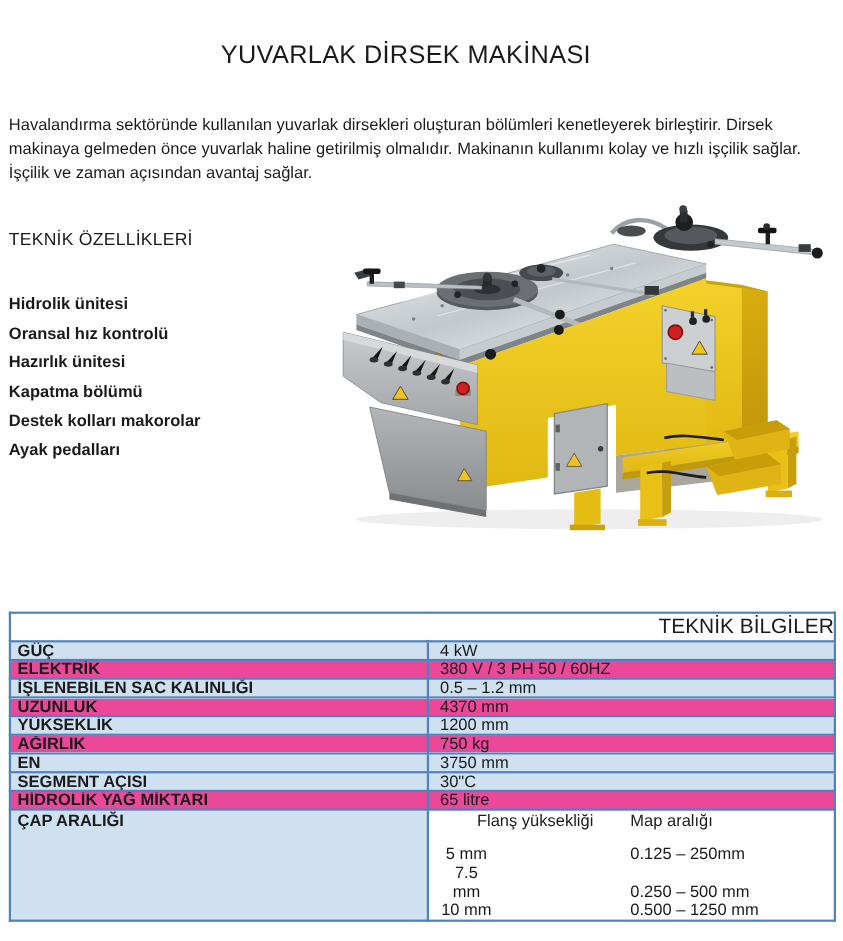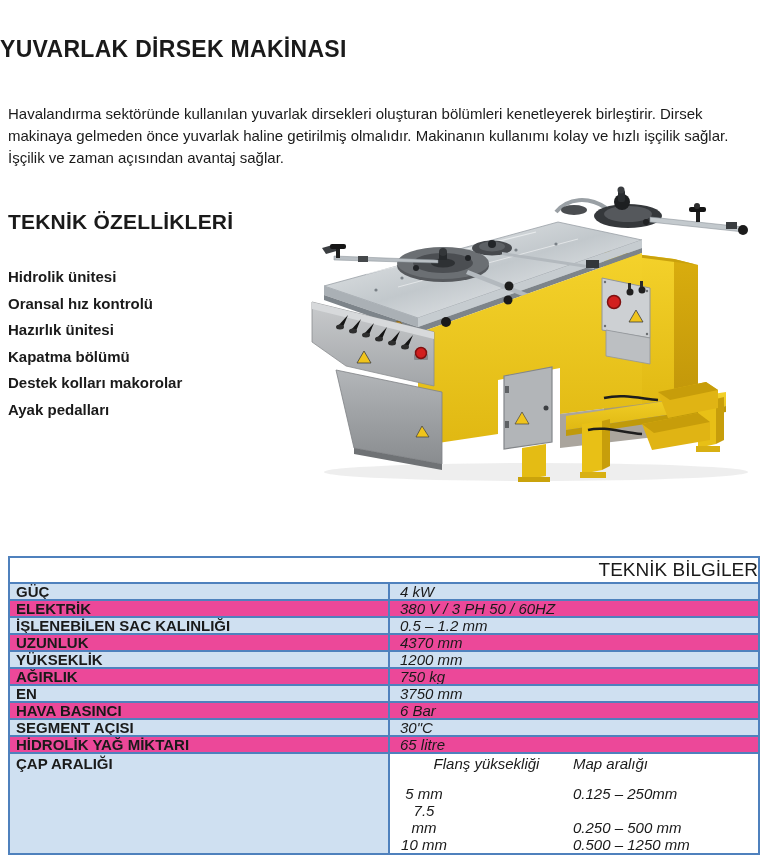--- a/index.html
+++ b/index.html
@@ -1,35 +1,35 @@
 <!DOCTYPE html>
 <html><head>
 <meta charset="utf-8">
 <style>
   html,body{margin:0;padding:0;background:#ffffff;}
   body{width:766px;height:855px;font-family:"Liberation Sans","DejaVu Sans",sans-serif;color:#1a1a1a;}
   .page{position:relative;width:766px;height:855px;background:#fff;overflow:hidden;}
 
-  .title{position:absolute;top:36px;left:0;width:738px;
-         font-size:23px;font-weight:bold;letter-spacing:.3px;}
+  .title{position:absolute;top:36px;left:0;width:738px;text-align:center;
+         font-size:23px;font-weight:normal;letter-spacing:.3px;}
   .intro{position:absolute;top:103px;left:8px;width:752px;font-size:15px;line-height:22px;}
 
-  .feat-heading{position:absolute;top:210px;left:8px;font-size:21px;font-weight:bold;letter-spacing:.2px;}
+  .feat-heading{position:absolute;top:210px;left:8px;font-size:16px;font-weight:normal;letter-spacing:.2px;}
   .features{position:absolute;top:269px;left:8px;}
   .feat{font-size:15px;font-weight:bold;line-height:15px;margin-bottom:11.5px;white-space:nowrap;}
 
   .machine{position:absolute;left:306px;top:186px;width:454px;height:298px;}
 
   .spec-wrap{position:absolute;top:556px;left:8px;}
   table.spec{border-collapse:collapse;width:750px;table-layout:fixed;}
   .spec th,.spec td{border:2px solid #4f81bd;overflow:hidden;}
   .spec th{font-size:19px;font-weight:normal;text-align:right;height:19px;padding:1px 0;background:#fff;}
   .spec td{font-size:15px;height:15px;line-height:15px;padding:0;background:#ec4899;}
   td.lbl{font-weight:bold;padding-left:6px;}
-  td.val{padding-left:10px;font-style:italic;}
+  td.val{padding-left:10px;}
   tr.alt td{background:#cfe0f1;}
   td.cap-lbl{background:#cfe0f1;vertical-align:top;padding-top:2px;height:78px;}
   td.cap-val{background:#fff;vertical-align:top;padding-top:2px;}
   .cap-h1{display:inline-block;width:173px;text-align:center;}
   .cap-spacer{height:14px;}
   .cap-row{line-height:17px;}
   .cap-c1{display:inline-block;width:48px;text-align:center;}
   .cap-c2{display:inline-block;margin-left:125px;}
 </style>
 </head>
@@ -265,24 +265,20 @@
         <td class="val">1200 mm</td>
       </tr>
       <tr>
         <td class="lbl">AĞIRLIK</td>
         <td class="val">750 kg</td>
       </tr>
       <tr class="alt">
         <td class="lbl">EN</td>
         <td class="val">3750 mm</td>
       </tr>
-      <tr>
-        <td class="lbl">HAVA BASINCI</td>
-        <td class="val">6 Bar</td>
-      </tr>
       <tr class="alt">
         <td class="lbl">SEGMENT AÇISI</td>
         <td class="val">30"C</td>
       </tr>
       <tr>
         <td class="lbl">HİDROLİK YAĞ MİKTARI</td>
         <td class="val">65 litre</td>
       </tr>
       <tr>
         <td class="lbl cap-lbl">ÇAP ARALIĞI</td>

